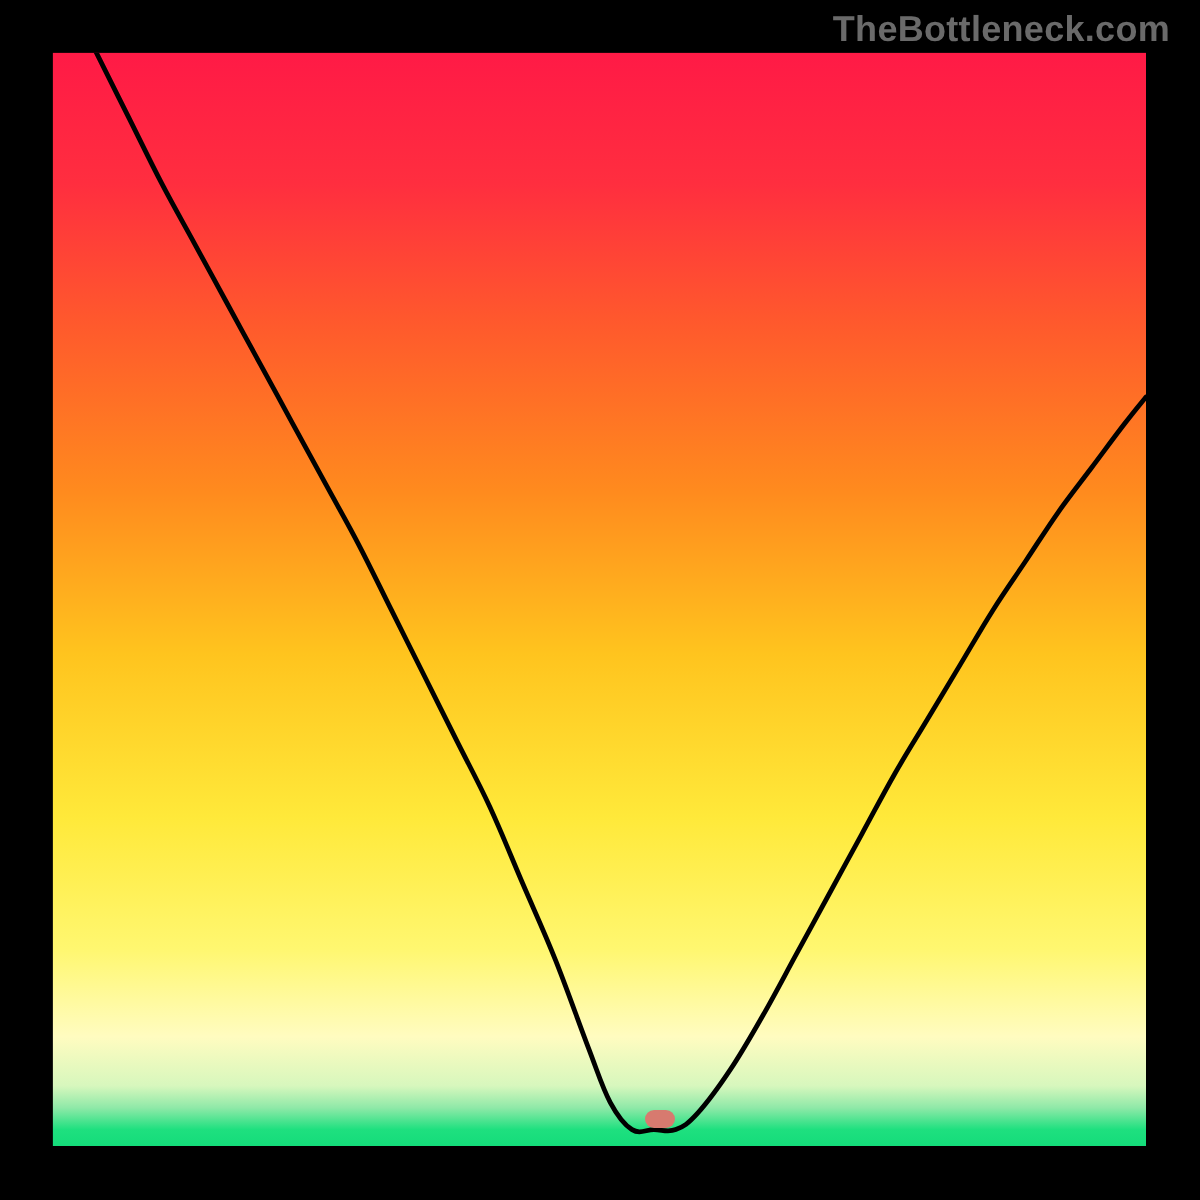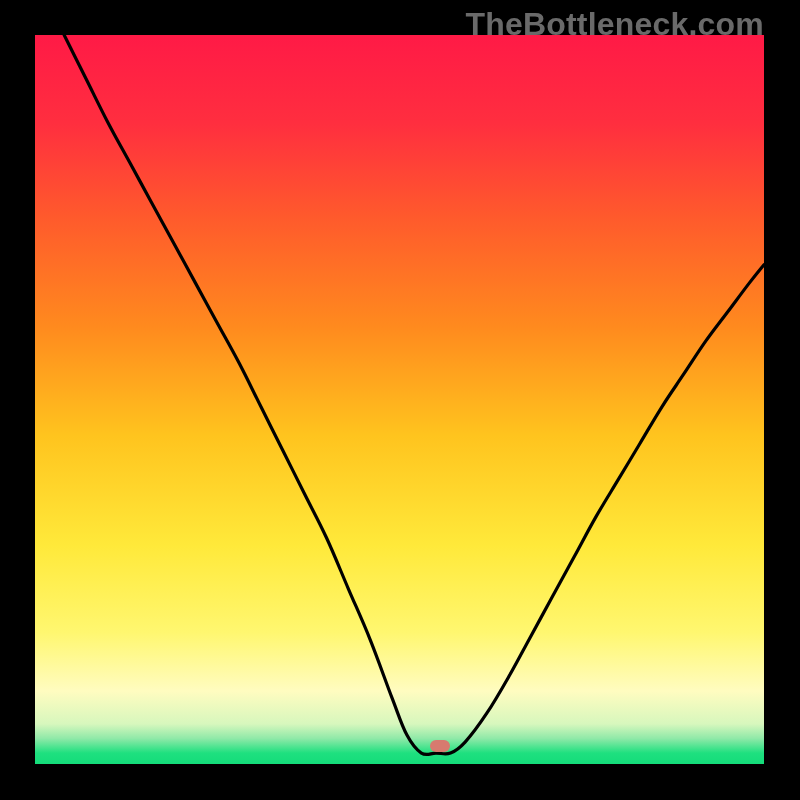--- a/index.html
+++ b/index.html
@@ -42,23 +42,23 @@
     position: absolute;
     width: 20px;
     height: 12px;
     border-radius: 6px;
     background: #d77a6f;
     transform: translate(-50%, -50%);
   }
   .watermark {
     position: absolute;
     top: 6px;
-    right: 36px;
+    right: 20px;
     font-family: Arial, Helvetica, sans-serif;
-    font-size: 32px;
+    font-size: 24px;
     font-weight: 600;
     color: #6a6a6a;
     letter-spacing: 0.2px;
   }
 </style>
 </head>
 <body>
 
 <div class="frame">
 

